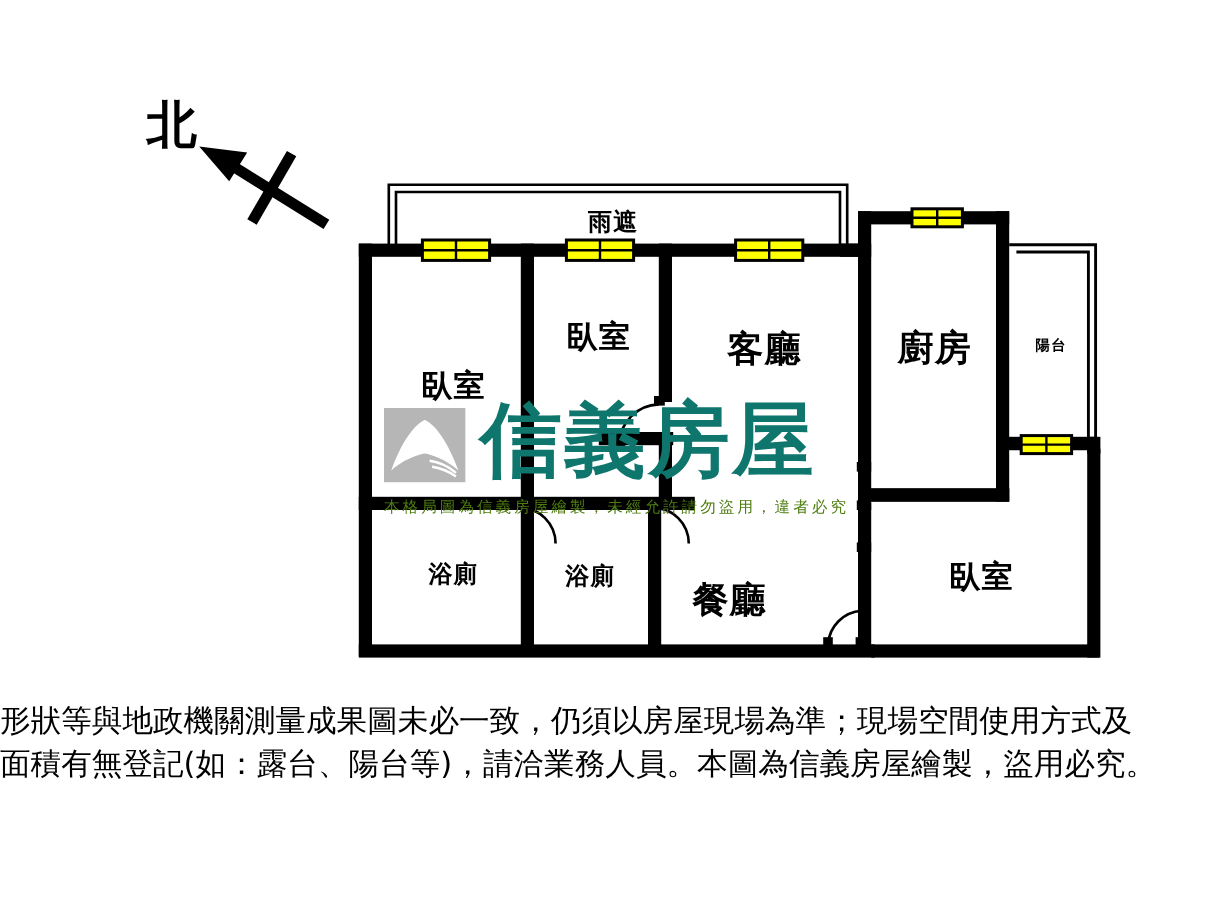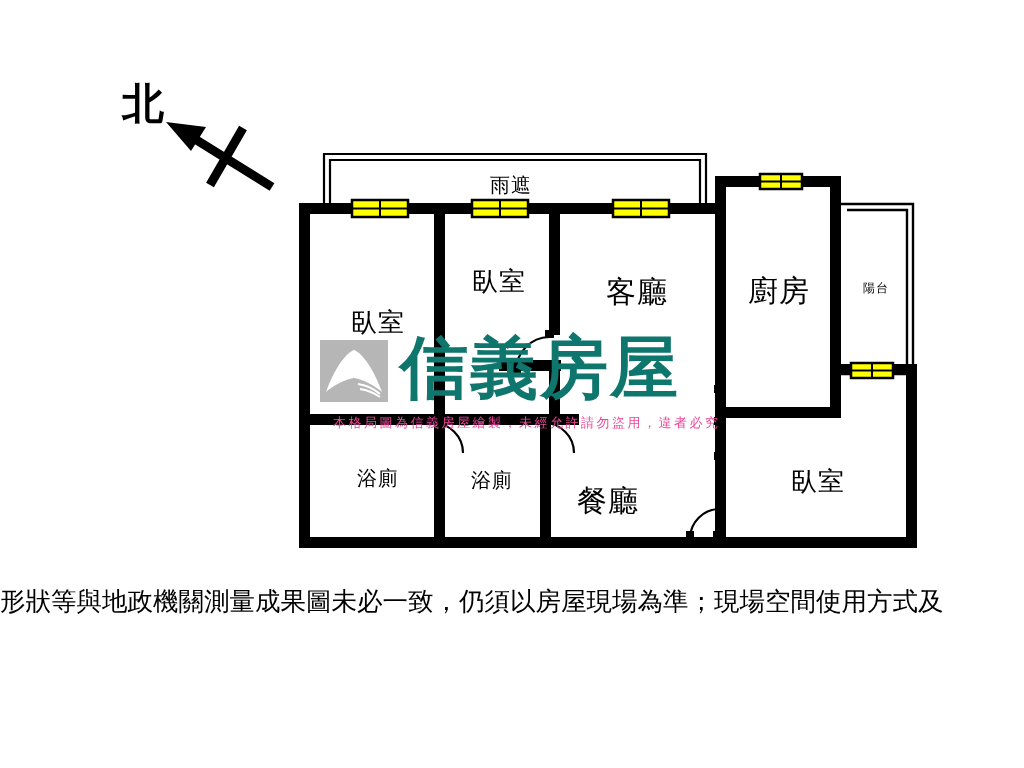--- a/index.html
+++ b/index.html
@@ -22,21 +22,21 @@
     left: 0;
     top: 0;
     width: 1024px;
     height: 768px;
     display: block;
   }
   .room-label {
     position: absolute;
     color: #000000;
     font-family: "DejaVu Sans", "Liberation Sans", sans-serif;
-    font-weight: 400;
+    font-weight: 700;
     white-space: nowrap;
     line-height: 1;
     transform: translate(-50%, -50%);
     letter-spacing: 1px;
   }
   .rl-big { font-size: 30px; }
   .rl-mid { font-size: 26px; }
   .rl-small { font-size: 20px; }
   .rl-tiny { font-size: 12px; }
 
@@ -73,24 +73,24 @@
     font-size: 68px;
     color: #0f766e;
     font-weight: 700;
     letter-spacing: 2px;
     line-height: 1;
     white-space: nowrap;
     font-family: "DejaVu Sans", "Liberation Sans", sans-serif;
   }
   #watermark-notice {
     position: absolute;
-    left: 333px;
+    left: 320px;
     top: 414px;
     font-size: 13px;
-    color: #ec4899;
+    color: #4d7c0f;
     letter-spacing: 2.5px;
     white-space: nowrap;
     font-family: "DejaVu Sans", "Liberation Sans", sans-serif;
     pointer-events: none;
   }
 
   #disclaimer {
     position: absolute;
     left: 0px;
     top: 583px;
@@ -259,15 +259,16 @@
       <div class="room-label rl-big" style="left: 779px; top: 291px; text-align: center;">廚房</div>
       <div class="room-label rl-tiny" style="left: 876px; top: 288px;">陽台</div>
       <div class="room-label rl-small" style="left: 378px; top: 478px;">浴廁</div>
       <div class="room-label rl-small" style="left: 492px; top: 480px;">浴廁</div>
       <div class="room-label rl-big" style="left: 608px; top: 477px; margin-top: 24px;">餐廳</div>
       <div class="room-label rl-mid" style="left: 818px; top: 481px;">臥室</div>
     </div>
 
   <div id="disclaimer">
     <div>形狀等與地政機關測量成果圖未必一致，仍須以房屋現場為準；現場空間使用方式及</div>
+    <div>面積有無登記(如：露台、陽台等)，請洽業務人員。本圖為信義房屋繪製，盜用必究。</div>
   </div>
 
 </div>
 
 </body></html>

